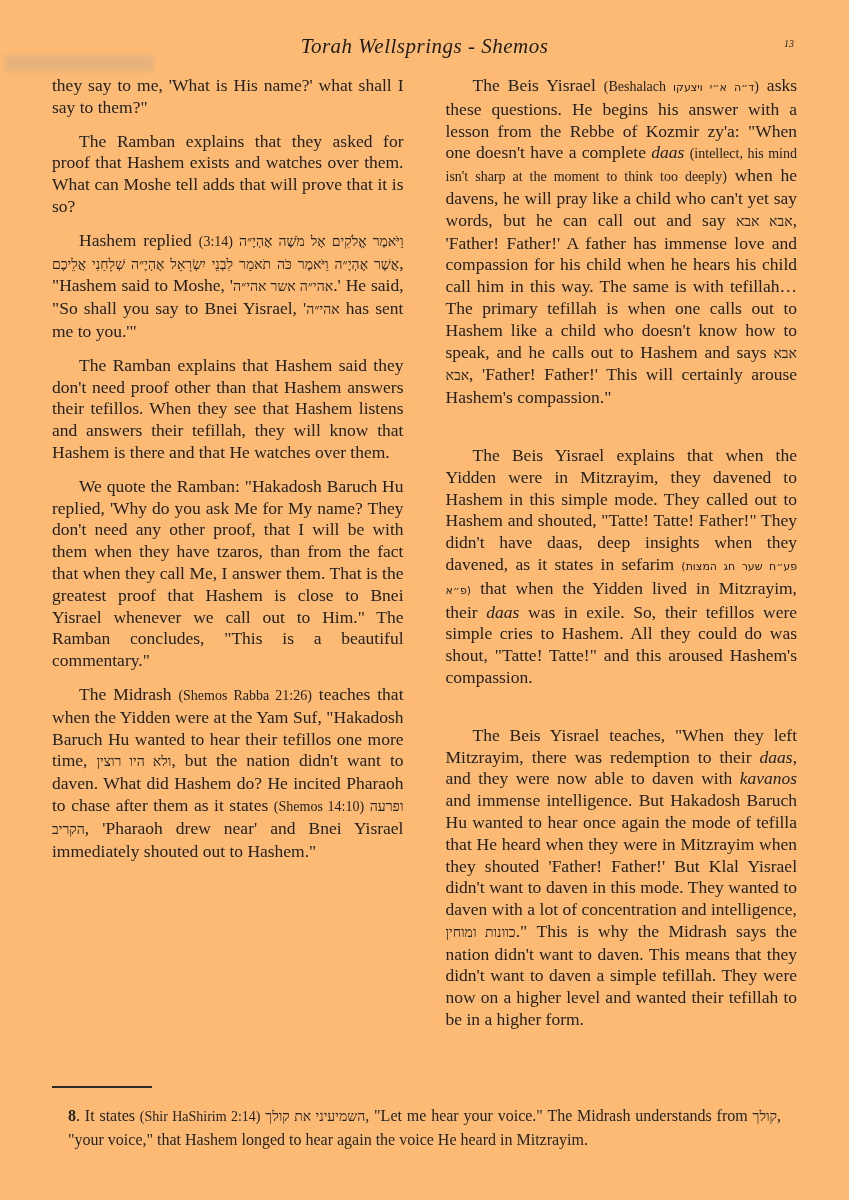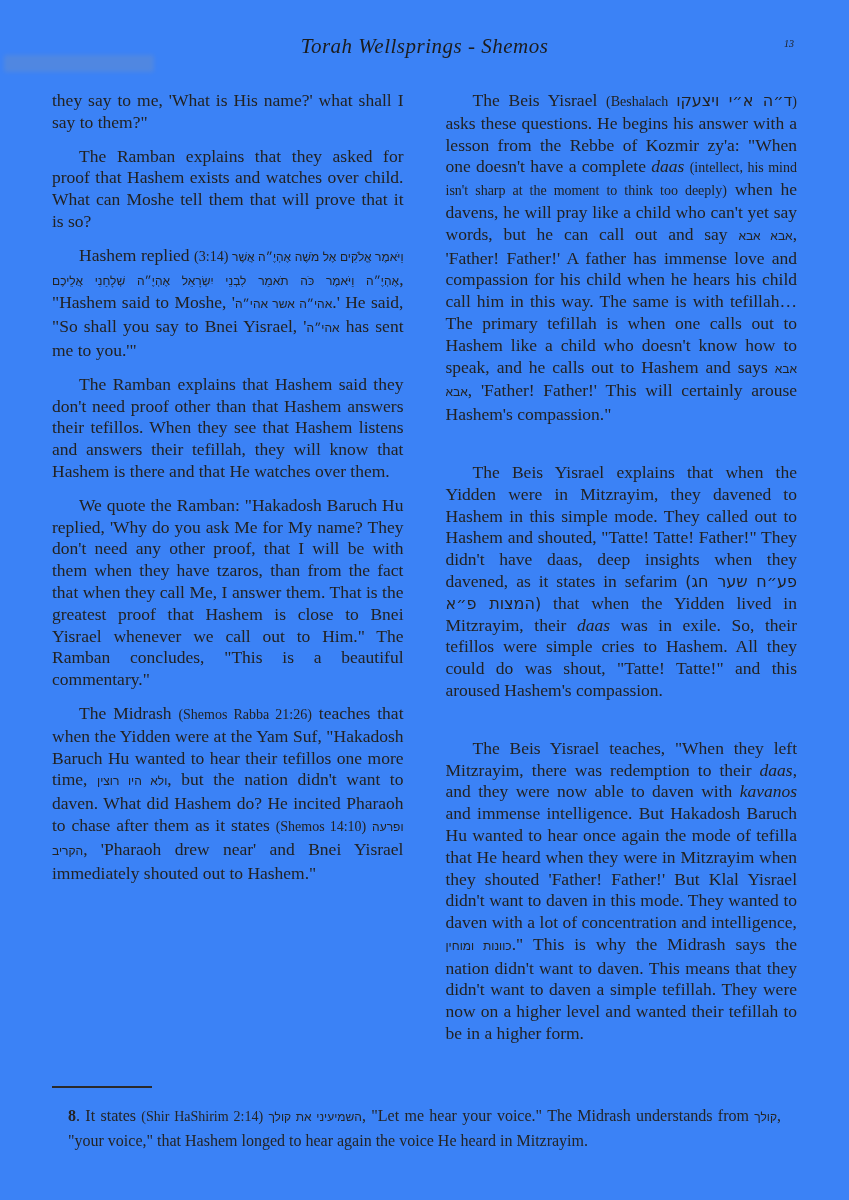--- a/index.html
+++ b/index.html
@@ -1,21 +1,21 @@
 <!DOCTYPE html>
 <html><head>
 <meta charset="utf-8">
 <style>
   html, body { margin: 0; padding: 0; background: #e9e9e9; }
   .page {
     position: relative;
     width: 849px;
     height: 1200px;
     margin: 0 auto;
-    background: #3b82f6;
+    background: #fdba74;
     color: #1f1f1f;
     font-family: "Liberation Serif", serif;
     overflow: hidden;
   }
   .header { position: relative; padding-top: 34px; height: 40px; }
   .header-title {
     text-align: center;
     font-style: italic;
     font-size: 21px;
     letter-spacing: 0.5px;
@@ -36,38 +36,38 @@
     height: 17px;
     background: #9a9a9a;
     opacity: 0.22;
     filter: blur(2px);
     border-radius: 2px;
   }
   .columns {
     display: flex;
     gap: 42px;
     padding: 0 52px;
-    margin-top: 16px;
+    margin-top: 1px;
     height: 1008px;
     overflow: hidden;
   }
   .col {
     width: 352px;
     text-align: justify;
     font-size: 17.5px;
     line-height: 21.8px;
     color: #222;
   }
   .col p.para { margin: 0 0 12px 0; }
   .col-right p.para { margin: 0 0 36px 0; }
   .col p.para.indent { text-indent: 27px; }
   .seg-body { }
   .seg-cite { font-size: 14px; }
-  .seg-heb  { font-family: Liberation Sans, sans-serif; font-size: 12px; }
-  .seg-hebcite { font-family: "DejaVu Sans", sans-serif; font-size: 16px; }
+  .seg-heb  { font-family: Liberation Serif, serif; font-size: 14px; }
+  .seg-hebcite { font-family: "DejaVu Sans", sans-serif; font-size: 11px; }
   .seg-ital { font-style: italic; }
   .seg-sup  { vertical-align: super; font-size: 11px; line-height: 0; }
   .seg-bold { font-weight: bold; }
   .footnote-block {
     position: absolute;
     left: 52px;
     right: 52px;
     top: 1086px;
   }
   .footnote-separator {
@@ -90,21 +90,21 @@
 
   <div class="header">
     <div class="header-title">Torah Wellsprings - Shemos</div>
     <div class="page-num">13</div>
     <div class="scan-artifact"></div>
   </div>
 
   <div class="columns">
     <div class="col col-left">
         <p class="para"><span class="seg-body">they say to me, 'What is His name?' what shall I say to them?"</span></p>
-        <p class="para indent"><span class="seg-body">The Ramban explains that they asked for proof that Hashem exists and watches over child. What can Moshe tell them that will prove that it is so?</span></p>
+        <p class="para indent"><span class="seg-body">The Ramban explains that they asked for proof that Hashem exists and watches over them. What can Moshe tell adds that will prove that it is so?</span></p>
         <p class="para indent"><span class="seg-body">Hashem replied </span><span class="seg-cite">(3:14) </span><span class="seg-heb">וַיֹּאמֶר אֱלֹקִים אֶל מֹשֶׁה אֶהְיֶ״ה אֲשֶׁר אֶהְיֶ״ה וַיֹּאמֶר כֹּה תֹאמַר לִבְנֵי יִשְׂרָאֵל אֶהְיֶ״ה שְׁלָחַנִי אֲלֵיכֶם</span><span class="seg-body">, "Hashem said to Moshe, '</span><span class="seg-heb">אהי״ה אשר אהי״ה</span><span class="seg-body">.' He said, "So shall you say to Bnei Yisrael, '</span><span class="seg-heb">אהי״ה</span><span class="seg-body"> has sent me to you.'"</span></p>
         <p class="para indent"><span class="seg-body">The Ramban explains that Hashem said they don't need proof other than that Hashem answers their tefillos. When they see that Hashem listens and answers their tefillah, they will know that Hashem is there and that He watches over them.</span></p>
         <p class="para indent"><span class="seg-body">We quote the Ramban: "Hakadosh Baruch Hu replied, 'Why do you ask Me for My name? They don't need any other proof, that I will be with them when they have tzaros, than from the fact that when they call Me, I answer them. That is the greatest proof that Hashem is close to Bnei Yisrael whenever we call out to Him." The Ramban concludes, "This is a beautiful commentary."</span></p>
         <p class="para indent"><span class="seg-body">The Midrash </span><span class="seg-cite">(Shemos Rabba 21:26)</span><span class="seg-body"> teaches that when the Yidden were at the Yam Suf, "Hakadosh Baruch Hu wanted to hear their tefillos one more time, </span><span class="seg-heb">ולא היו רוצין</span><span class="seg-body">, but the nation didn't want to daven. What did Hashem do? He incited Pharaoh to chase after them as it states </span><span class="seg-cite">(Shemos 14:10)</span><span class="seg-body"> </span><span class="seg-heb">ופרעה הקריב</span><span class="seg-body">, 'Pharaoh drew near' and Bnei Yisrael immediately shouted out to Hashem."</span></p>
       </div>
     <div class="col col-right">
         <p class="para indent"><span class="seg-body">The Beis Yisrael </span><span class="seg-cite">(Beshalach </span><span class="seg-hebcite">ד״ה א״י ויצעקו</span><span class="seg-cite">)</span><span class="seg-body"> asks these questions. He begins his answer with a lesson from the Rebbe of Kozmir zy'a: "When one doesn't have a complete </span><span class="seg-ital">daas</span><span class="seg-body"> </span><span class="seg-cite">(intellect, his mind isn't sharp at the moment to think too deeply)</span><span class="seg-body"> when he davens, he will pray like a child who can't yet say words, but he can call out and say </span><span class="seg-heb">אבא אבא</span><span class="seg-body">, 'Father! Father!' A father has immense love and compassion for his child when he hears his child call him in this way. The same is with tefillah… The primary tefillah is when one calls out to Hashem like a child who doesn't know how to speak, and he calls out to Hashem and says </span><span class="seg-heb">אבא אבא</span><span class="seg-body">, 'Father! Father!' This will certainly arouse Hashem's compassion."</span></p>
         <p class="para indent"><span class="seg-body">The Beis Yisrael explains that when the Yidden were in Mitzrayim, they davened to Hashem in this simple mode. They called out to Hashem and shouted, "Tatte! Tatte! Father!" They didn't have daas, deep insights when they davened, as it states in sefarim </span><span class="seg-hebcite">(פע״ח שער חג המצות פ״א)</span><span class="seg-body"> that when the Yidden lived in Mitzrayim, their </span><span class="seg-ital">daas</span><span class="seg-body"> was in exile. So, their tefillos were simple cries to Hashem. All they could do was shout, "Tatte! Tatte!" and this aroused Hashem's compassion.</span></p>
         <p class="para indent"><span class="seg-body">The Beis Yisrael teaches, "When they left Mitzrayim, there was redemption to their </span><span class="seg-ital">daas</span><span class="seg-body">, and they were now able to daven with </span><span class="seg-ital">kavanos</span><span class="seg-body"> and immense intelligence. But Hakadosh Baruch Hu wanted to hear once again the mode of tefilla that He heard when they were in Mitzrayim when they shouted 'Father! Father!' But Klal Yisrael didn't want to daven in this mode. They wanted to daven with a lot of concentration and intelligence, </span><span class="seg-heb">כוונות ומוחין</span><span class="seg-body">." This is why the Midrash says the nation didn't want to daven. This means that they didn't want to daven a simple tefillah. They were now on a higher level and wanted their tefillah to be in a higher form.</span></p>
       </div>

